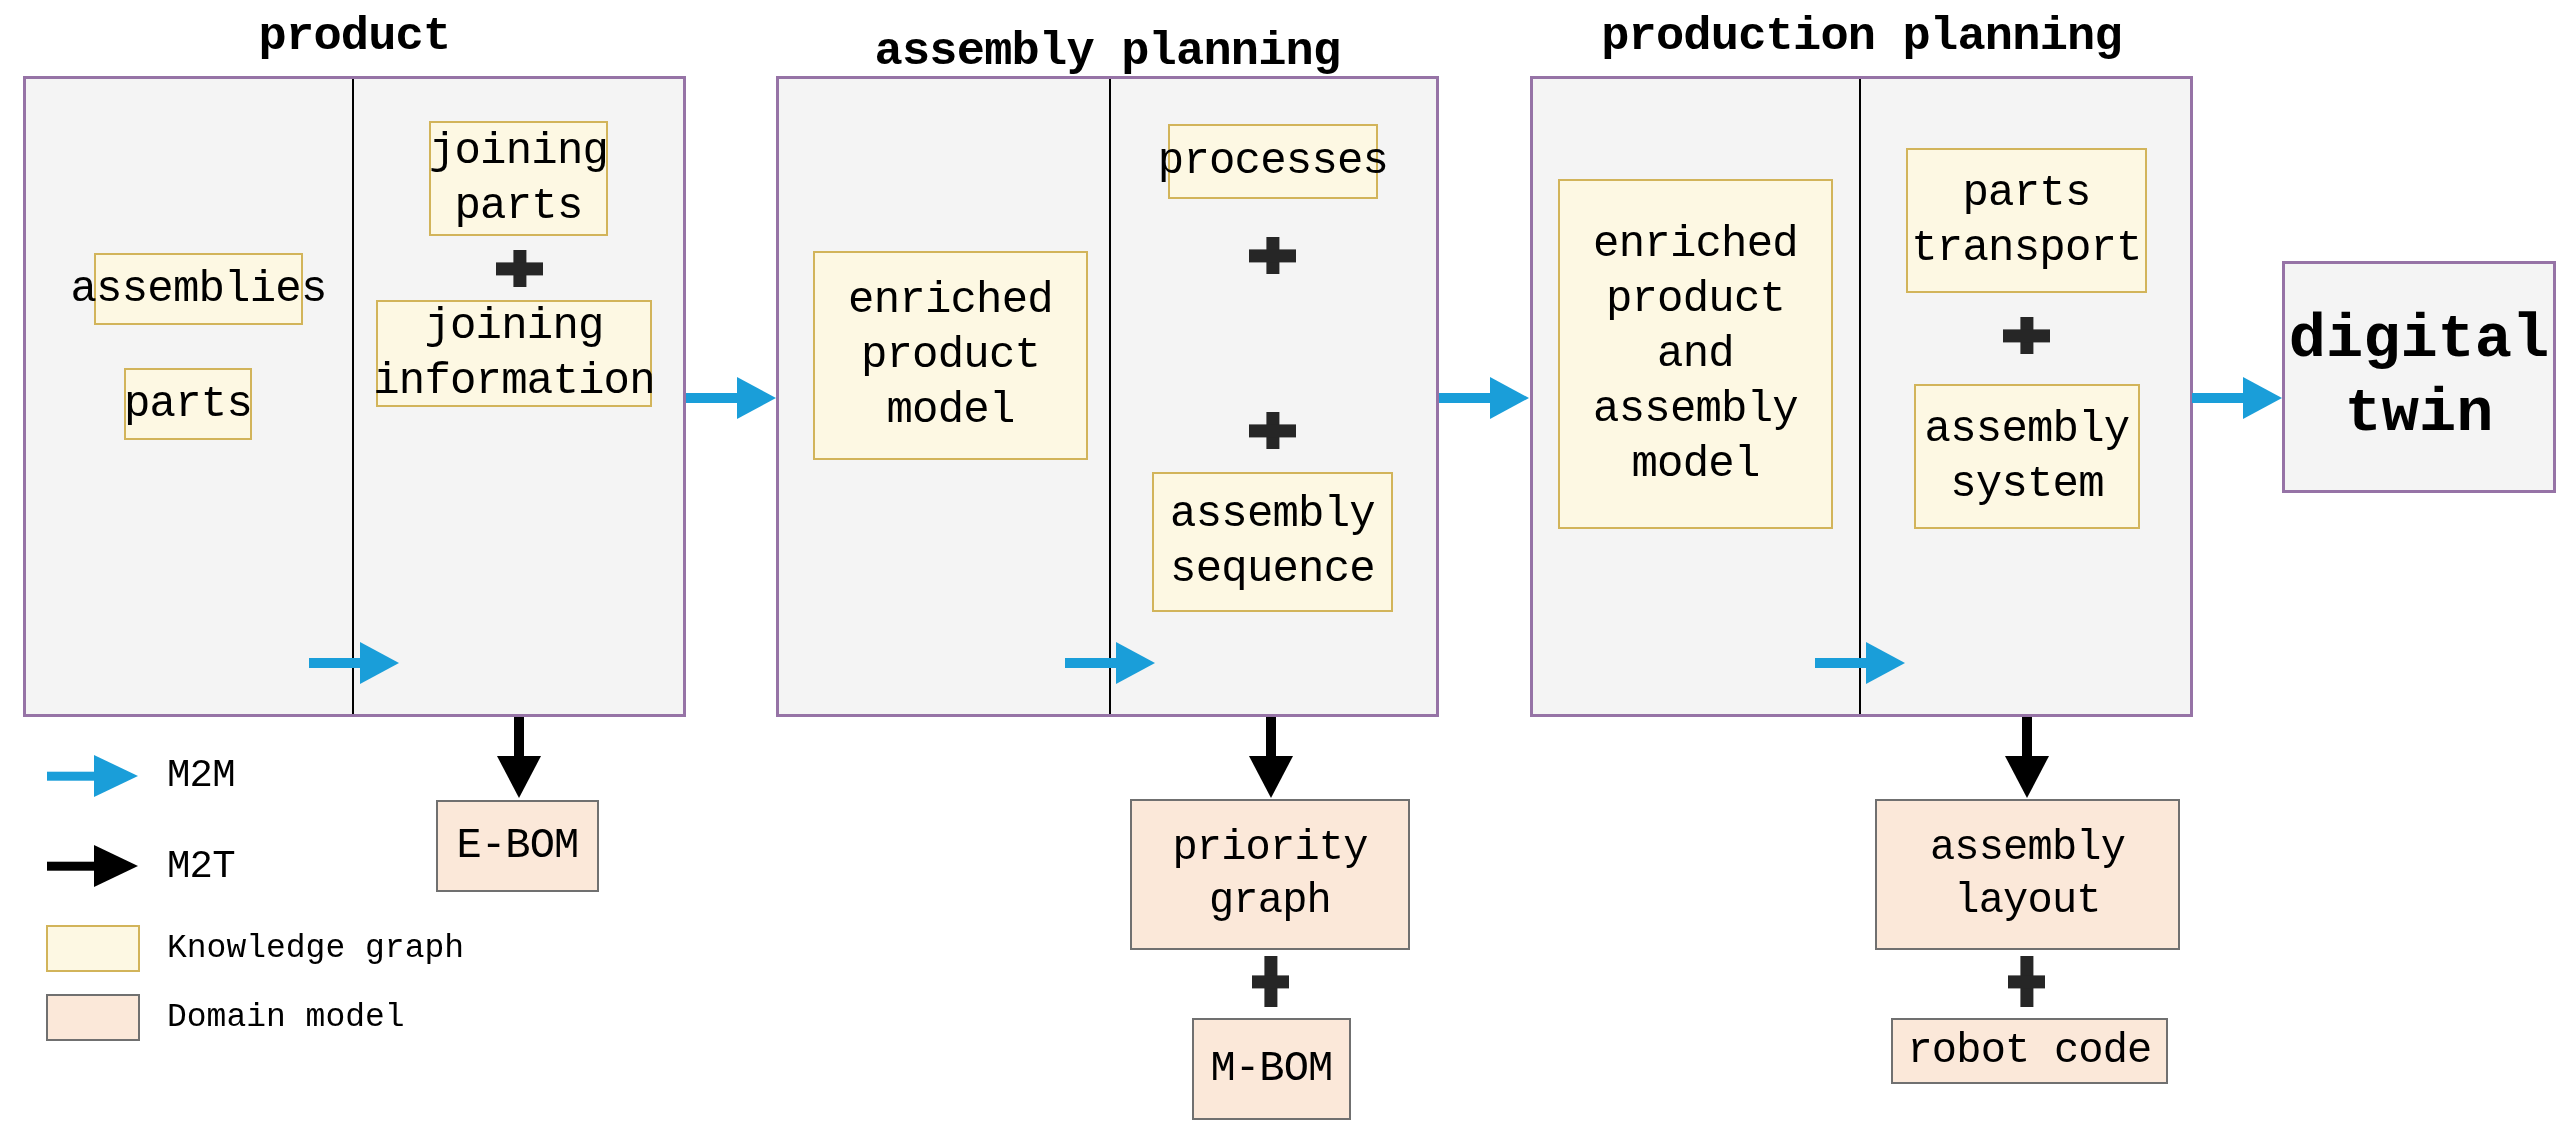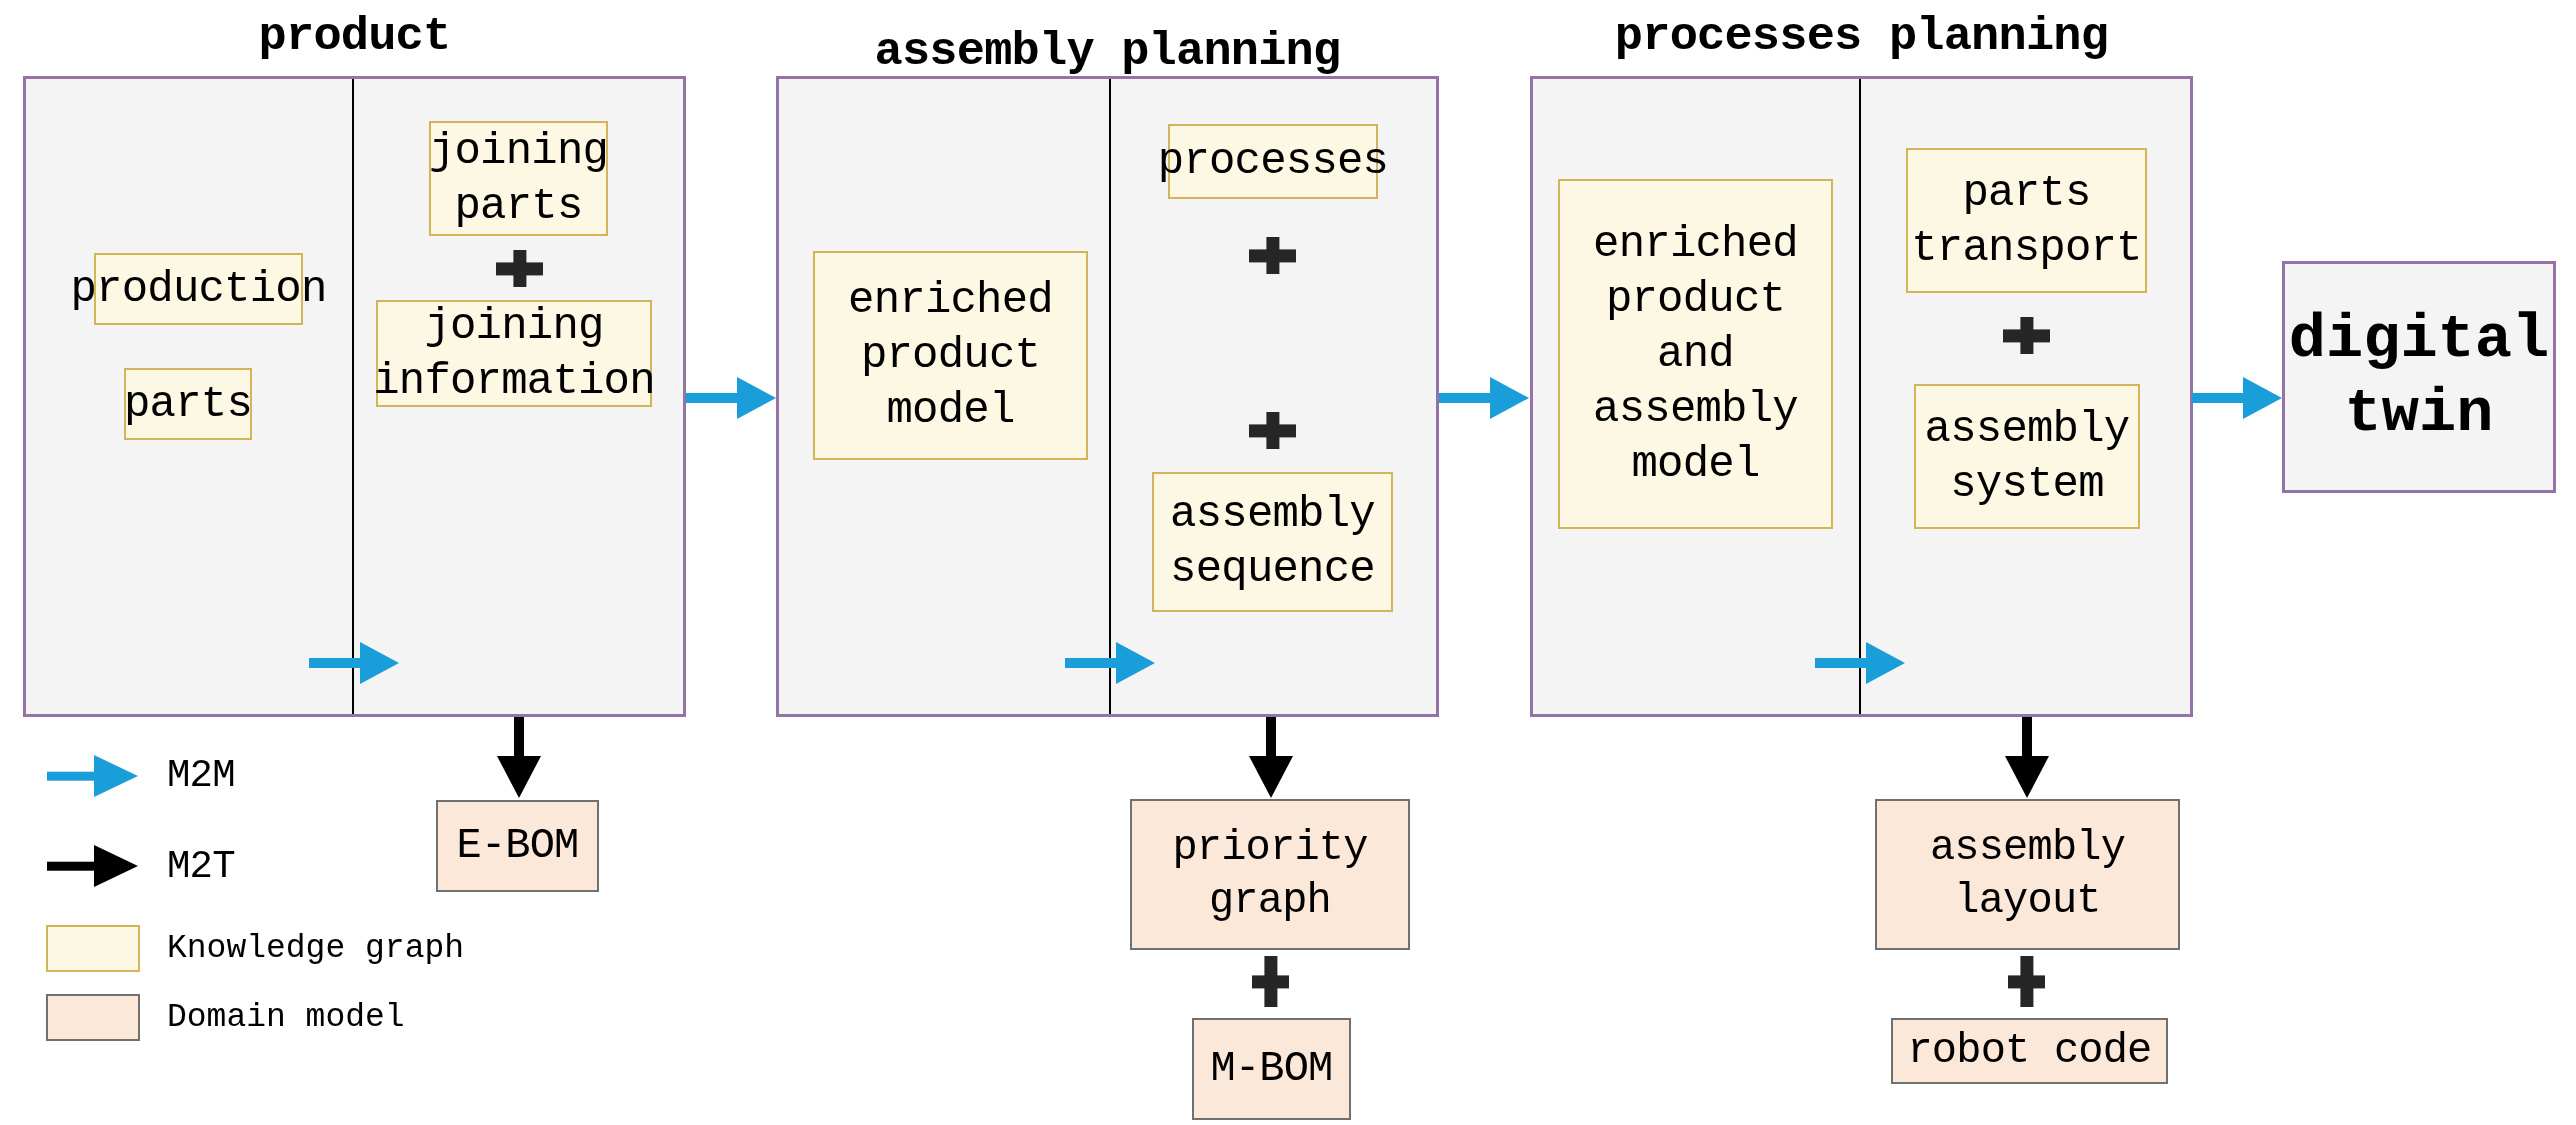--- a/index.html
+++ b/index.html
@@ -58,32 +58,32 @@
   .swatch.kg-s{background:#fdf8e3;border:2.3px solid #d2b45a;}
   .swatch.dm-s{background:#fbe8d9;border:2.3px solid #707070;}
 </style>
 </head>
 <body>
 
 <div id="canvas">
 
   <div class="abs sec-title" style="left:23px;top:6.2px;width:663px;height:61px;">product</div>
   <div class="abs sec-title" style="left:776px;top:21px;width:663px;height:61px;">assembly planning</div>
-  <div class="abs sec-title" style="left:1530px;top:6.2px;width:663px;height:61px;">processes planning</div>
+  <div class="abs sec-title" style="left:1530px;top:6.2px;width:663px;height:61px;">production planning</div>
 
   <div class="abs panel" style="left:23px;top:76px;width:663px;height:641px;"></div>
   <div class="abs divider" style="left:352px;top:79px;height:635px;"></div>
 
   <div class="abs panel" style="left:776px;top:76px;width:663px;height:641px;"></div>
   <div class="abs divider" style="left:1109px;top:79px;height:635px;"></div>
 
   <div class="abs panel" style="left:1530px;top:76px;width:663px;height:641px;"></div>
   <div class="abs divider" style="left:1859px;top:79px;height:635px;"></div>
 
-  <div class="abs kg" style="left:94px;top:253px;width:209px;height:72px;">production</div>
+  <div class="abs kg" style="left:94px;top:253px;width:209px;height:72px;">assemblies</div>
   <div class="abs kg" style="left:124px;top:368px;width:128px;height:72px;">parts</div>
   <div class="abs kg" style="left:429px;top:121px;width:179px;height:115px;">joining
 parts</div>
   <div class="plus" style="left:496px;top:250px;width:47px;height:37px;"></div>
   <div class="abs kg" style="left:376px;top:300px;width:276px;height:107px;">joining
 information</div>
   <div class="harrow big" style="left:309px;top:642px;">
       <div class="shaft"></div>
       <div class="head"></div>
     </div>

